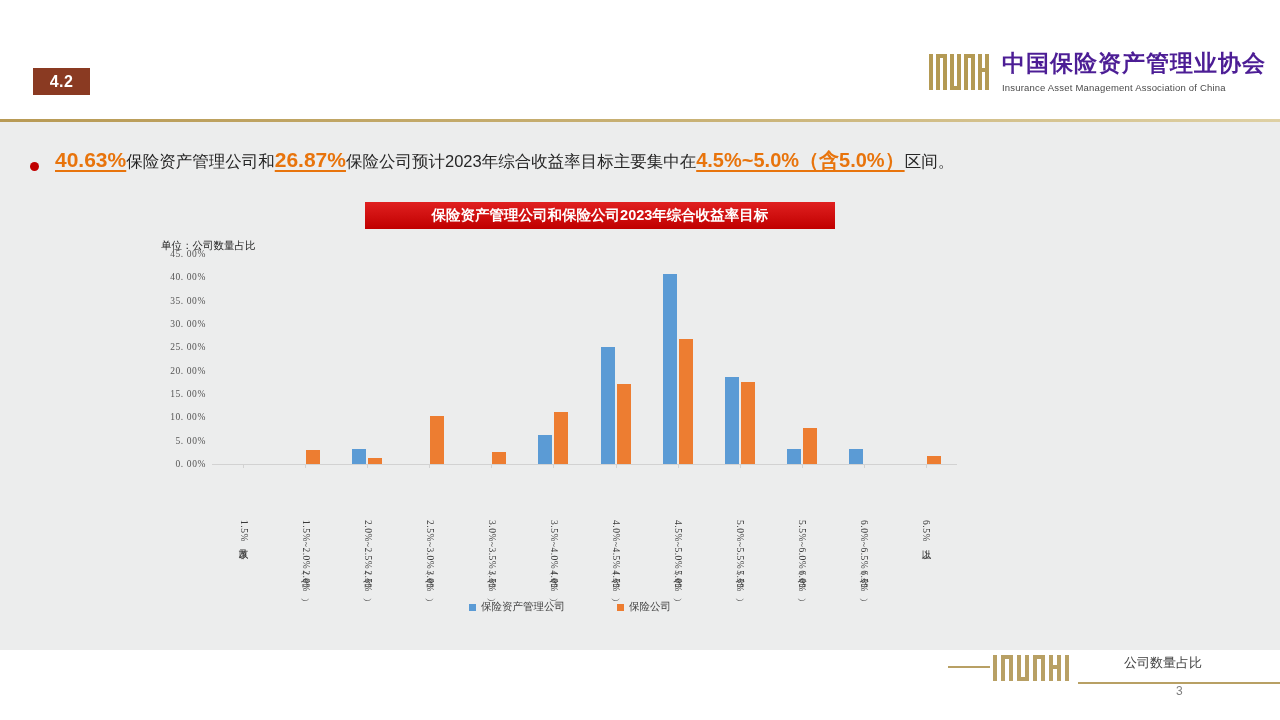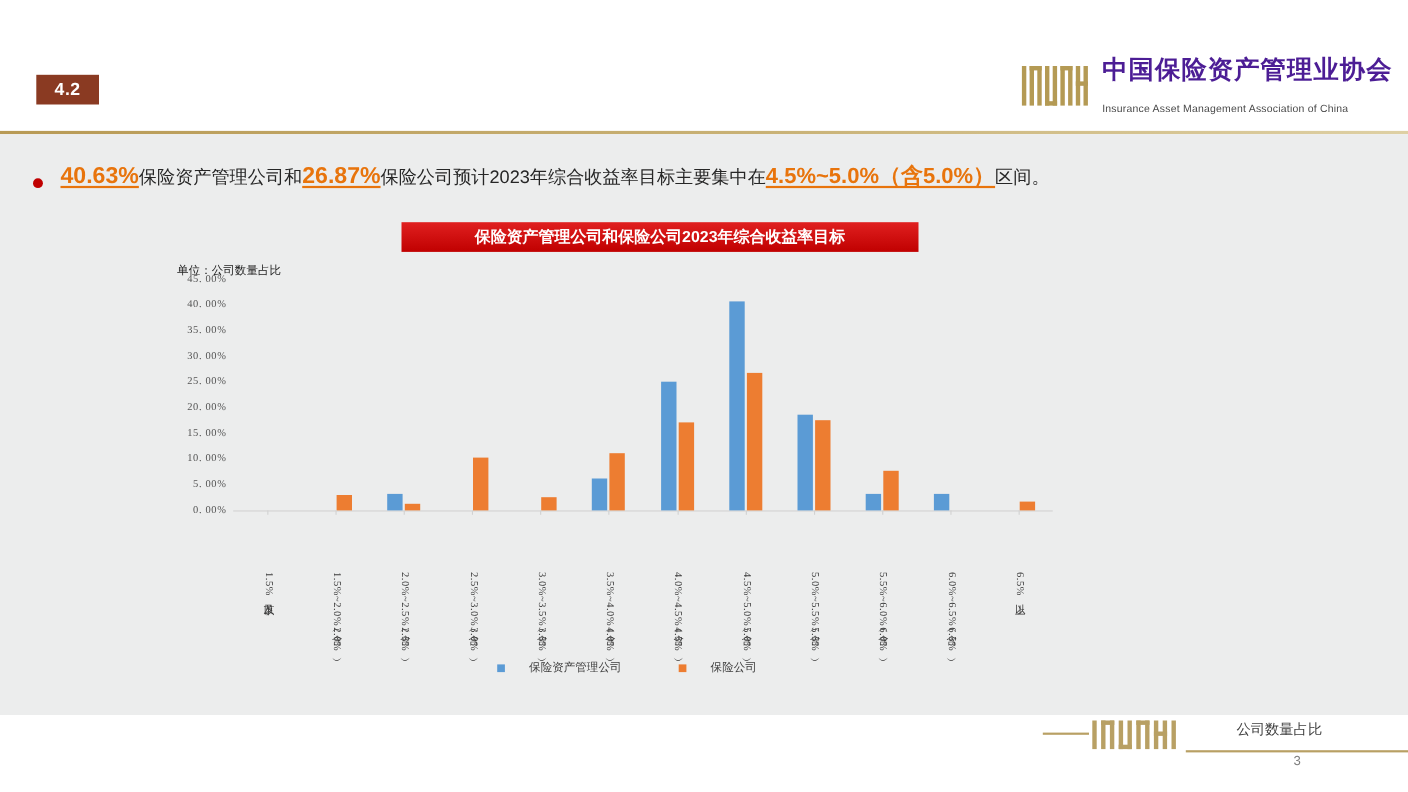--- a/index.html
+++ b/index.html
@@ -19,21 +19,21 @@
   }
   #section-title{
     position:absolute;left:100px;top:66px;
     font-size:23px;font-weight:bold;color:#8A3A22;
     letter-spacing:0.5px;white-space:nowrap;
   }
   #brand{position:absolute;right:14px;top:52px;display:flex;align-items:center;gap:12px;}
   #brand-mark{width:62px;height:40px;}
   #brand-text{display:flex;flex-direction:column;line-height:1;}
   #brand-cn{font-size:23px;font-weight:bold;color:#4c1d95;letter-spacing:1px;white-space:nowrap;}
-  #brand-en{font-size:9.5px;color:#4a4a4a;letter-spacing:0.2px;margin-top:20px;white-space:nowrap;}
+  #brand-en{font-size:9.5px;color:#4a4a4a;letter-spacing:0.2px;margin-top:8px;white-space:nowrap;}
   #header-rule{position:absolute;left:0;top:119px;width:1280px;height:3px;
     background:linear-gradient(to right,#b89a55,#c9b276 55%,#ded0a4);}
 
   
   #body-area{position:absolute;left:0;top:122px;width:1280px;height:528px;background:#eceded;}
 
   #bullet-line{position:absolute;left:30px;top:24px;width:1230px;display:flex;align-items:flex-end;}
   #bullet-dot{width:9px;height:9px;border-radius:50%;background:#C00000;
     display:inline-block;margin-right:16px;flex:0 0 auto;position:relative;top:-3px;}
   #bullet-text{font-size:16.5px;color:#262626;line-height:1.35;white-space:nowrap;}
@@ -65,21 +65,21 @@
 
   #x-labels{position:absolute;left:62px;top:266px;width:745px;height:120px;display:flex;}
   .xl{flex:1 1 0;display:flex;justify-content:center;}
   .xl span{
     writing-mode:vertical-rl;
     font-size:9.5px;color:#3a3a3a;letter-spacing:0.5px;white-space:nowrap;
     font-family:"Liberation Serif","DejaVu Serif",serif;
   }
 
   #legend{position:absolute;left:0;top:398px;width:840px;display:flex;justify-content:center;gap:52px;}
-  .leg{display:flex;align-items:center;gap:22px;text-align:center;}
+  .leg{display:flex;align-items:center;gap:5px;text-align:center;}
   .swatch{width:7px;height:7px;}
   .leg span.lab{font-size:10.5px;color:#404040;white-space:nowrap;}
 
   
   #footer{position:absolute;left:0;top:650px;width:1280px;height:70px;background:#ffffff;}
   #foot-rule-left{position:absolute;left:948px;top:16px;width:42px;height:2px;background:#b8a064;}
   #foot-mark{position:absolute;left:992px;top:4px;width:80px;height:28px;}
   #foot-rule-right{position:absolute;left:1078px;top:32px;width:202px;height:2px;background:#b8a064;}
   #foot-note{position:absolute;left:1124px;top:4px;font-size:13px;color:#404040;white-space:nowrap;}
   #page-no{position:absolute;left:1176px;top:34px;font-size:12px;color:#7f7f7f;}

